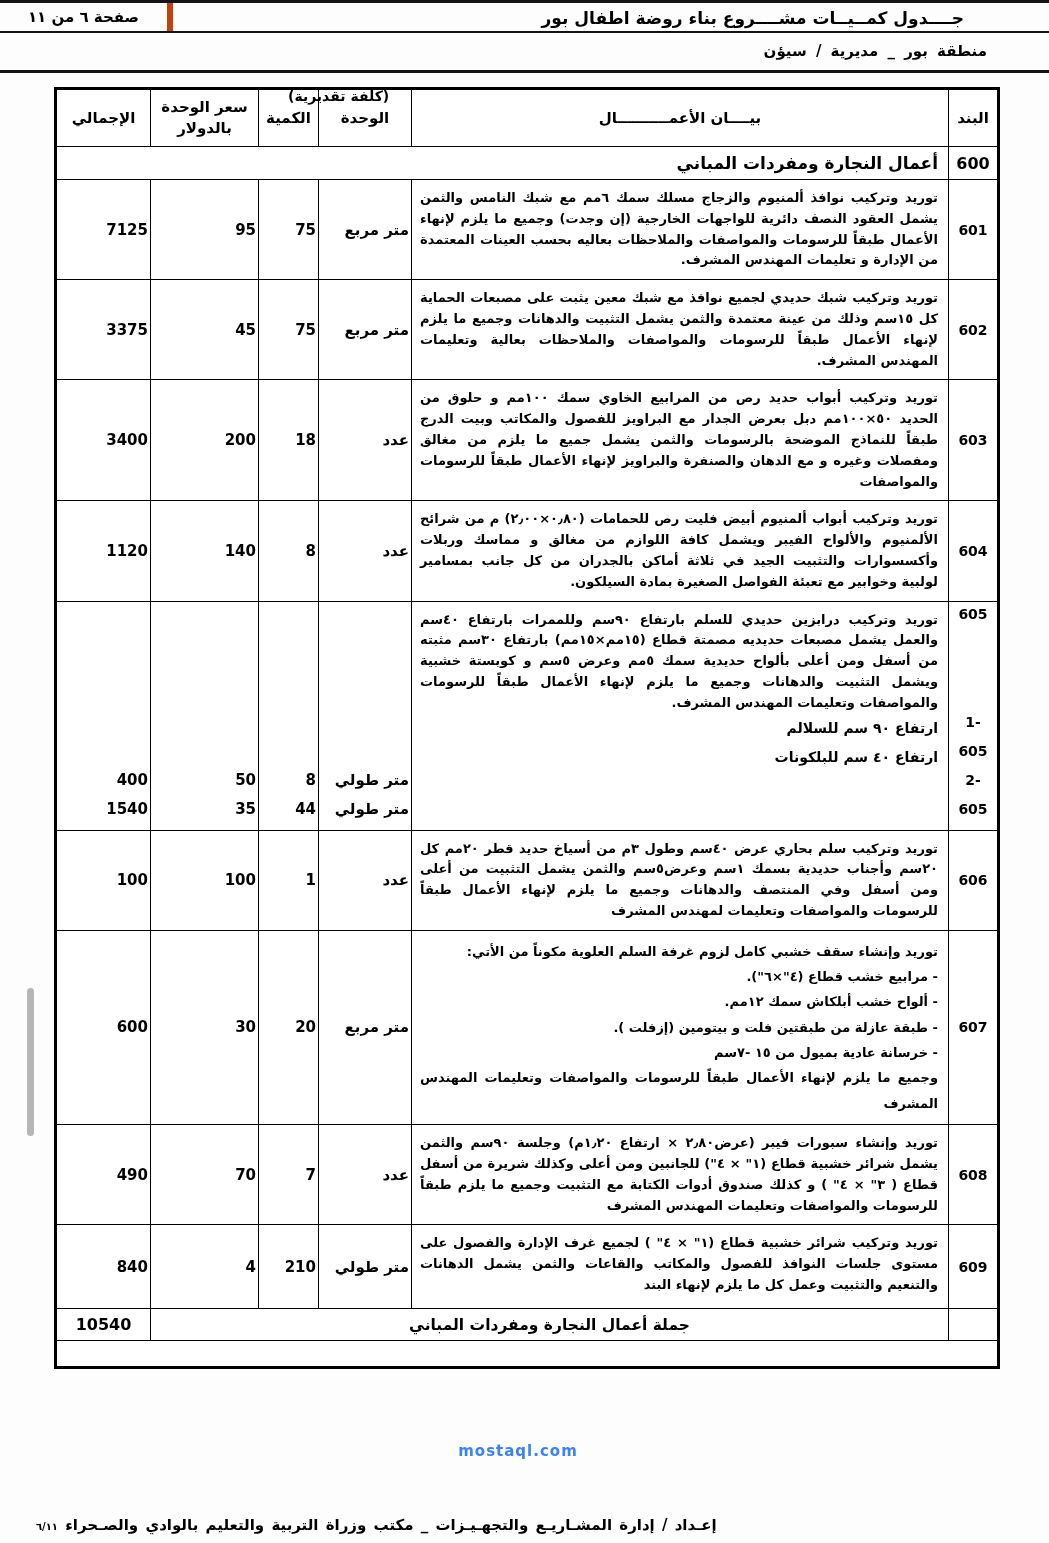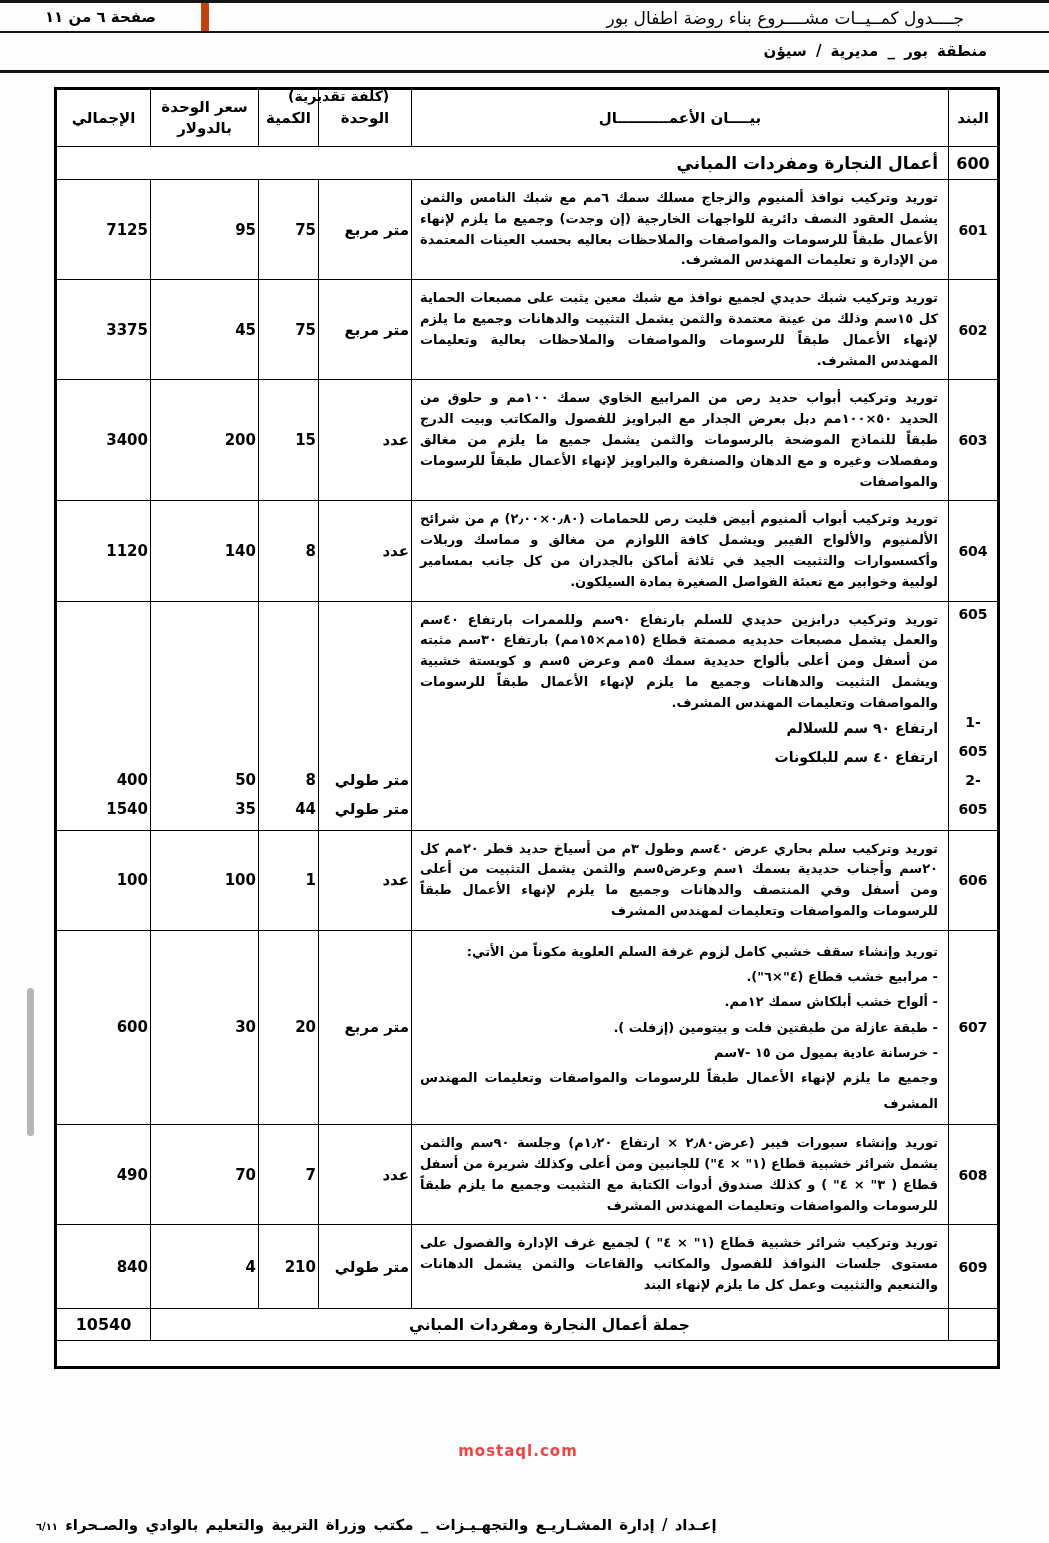--- a/index.html
+++ b/index.html
@@ -10,25 +10,25 @@
     direction: rtl; overflow: hidden;
   }
 
   
   .topbar {
     position: relative; height: 33px;
     border-top: 3px solid #141414; border-bottom: 2px solid #141414;
   }
   .doc-title {
     position: absolute; right: 85px; top: 5px;
-    font-size: 17px; font-weight: 400; white-space: nowrap;
+    font-size: 17px; font-weight: 700; white-space: nowrap;
   }
   .pagebox {
-    position: absolute; left: 0; top: 0; width: 209px; height: 100%;
-    border-right: 8px solid #c2410c;
+    position: absolute; left: 0; top: 0; width: 173px; height: 100%;
+    border-right: 6px solid #c2410c;
     display: flex; align-items: center; justify-content: center;
     font-size: 15px; font-weight: 700;
   }
   .subbar { position: relative; height: 40px; border-bottom: 3px solid #141414; }
   .region { position: absolute; right: 62px; top: 9px; font-size: 15px; font-weight: 700; word-spacing: 4px; }
   .costnote { position: absolute; left: 288px; top: 11px; font-size: 14px; font-weight: 700; margin-top: 44px; }
 
   
   table.boq {
     table-layout: fixed; width: 943px;
@@ -63,21 +63,21 @@
   .r609 td { height: 84px; }
 
   .total-row td { height: 32px; }
   .total-label { text-align: center; font-size: 15.5px; font-weight: 700; vertical-align: middle; }
   .total-value { text-align: center; font-size: 16px; font-weight: 700; vertical-align: middle; }
   .empty-row td { height: 27px; }
 
   
   .watermark { position: absolute; left: 418px; top: 1444px; width: 200px; text-align: center; }
   .wm-name { font-size: 37px; font-weight: 700; color: #c3c3c3; line-height: 1.1; }
-  .wm-url  { font-size: 15px; font-weight: 700; color: #ef4444; letter-spacing: 1px; margin-top: -2px; }
+  .wm-url  { font-size: 15px; font-weight: 700; color: #3b82f6; letter-spacing: 1px; margin-top: -2px; }
 
   .footer-line {
     position: absolute; left: 36px; bottom: 9px;
     font-size: 15px; font-weight: 700; white-space: nowrap; word-spacing: 2px;
   }
   .footer-ref { font-size: 10px; }
 
   .scroll-thumb {
     position: absolute; left: 27px; top: 988px; width: 7px; height: 148px;
     background: #b6b6b6; border-radius: 4px;
@@ -135,21 +135,21 @@
       <td class="c-val">متر مربع</td>
       <td class="c-val">75</td>
       <td class="c-val">45</td>
       <td class="c-val">3375</td>
     </tr>
 
     <tr>
       <td class="c-item">603</td>
       <td class="c-desc">توريد وتركيب أبواب حديد رص من المرابيع الخاوي سمك ١٠٠مم و حلوق من الحديد ٥٠×١٠٠مم دبل بعرض الجدار مع البراويز للفصول والمكاتب وبيت الدرج طبقاً للنماذج الموضحة بالرسومات والثمن يشمل جميع ما يلزم من مغالق ومفصلات وغيره و مع الدهان والصنفرة والبراويز لإنهاء الأعمال طبقاً للرسومات والمواصفات</td>
       <td class="c-val">عدد</td>
-      <td class="c-val">15</td>
+      <td class="c-val">18</td>
       <td class="c-val">200</td>
       <td class="c-val">3400</td>
     </tr>
 
     <tr>
       <td class="c-item">604</td>
       <td class="c-desc">توريد وتركيب أبواب ألمنيوم أبيض فليت رص للحمامات (٠٫٨٠×٢٫٠٠) م من شرائح الألمنيوم والألواح الفيبر ويشمل كافة اللوازم من مغالق و مماسك وربلات وأكسسوارات والتثبيت الجيد في ثلاثة أماكن بالجدران من كل جانب بمسامير لولبية وخوابير مع تعبئة الفواصل الصغيرة بمادة السيلكون.</td>
       <td class="c-val">عدد</td>
       <td class="c-val">8</td>
       <td class="c-val">140</td>

